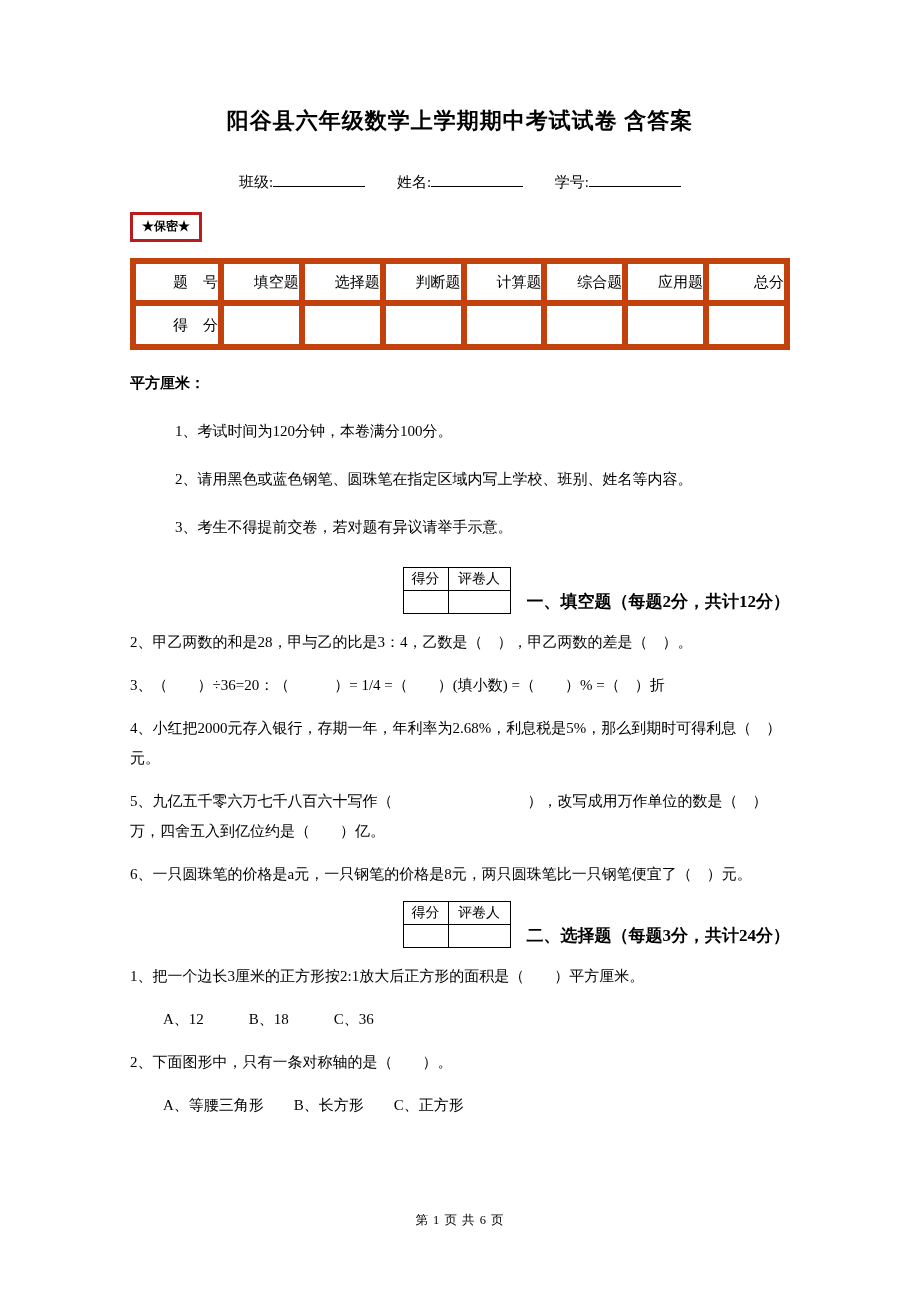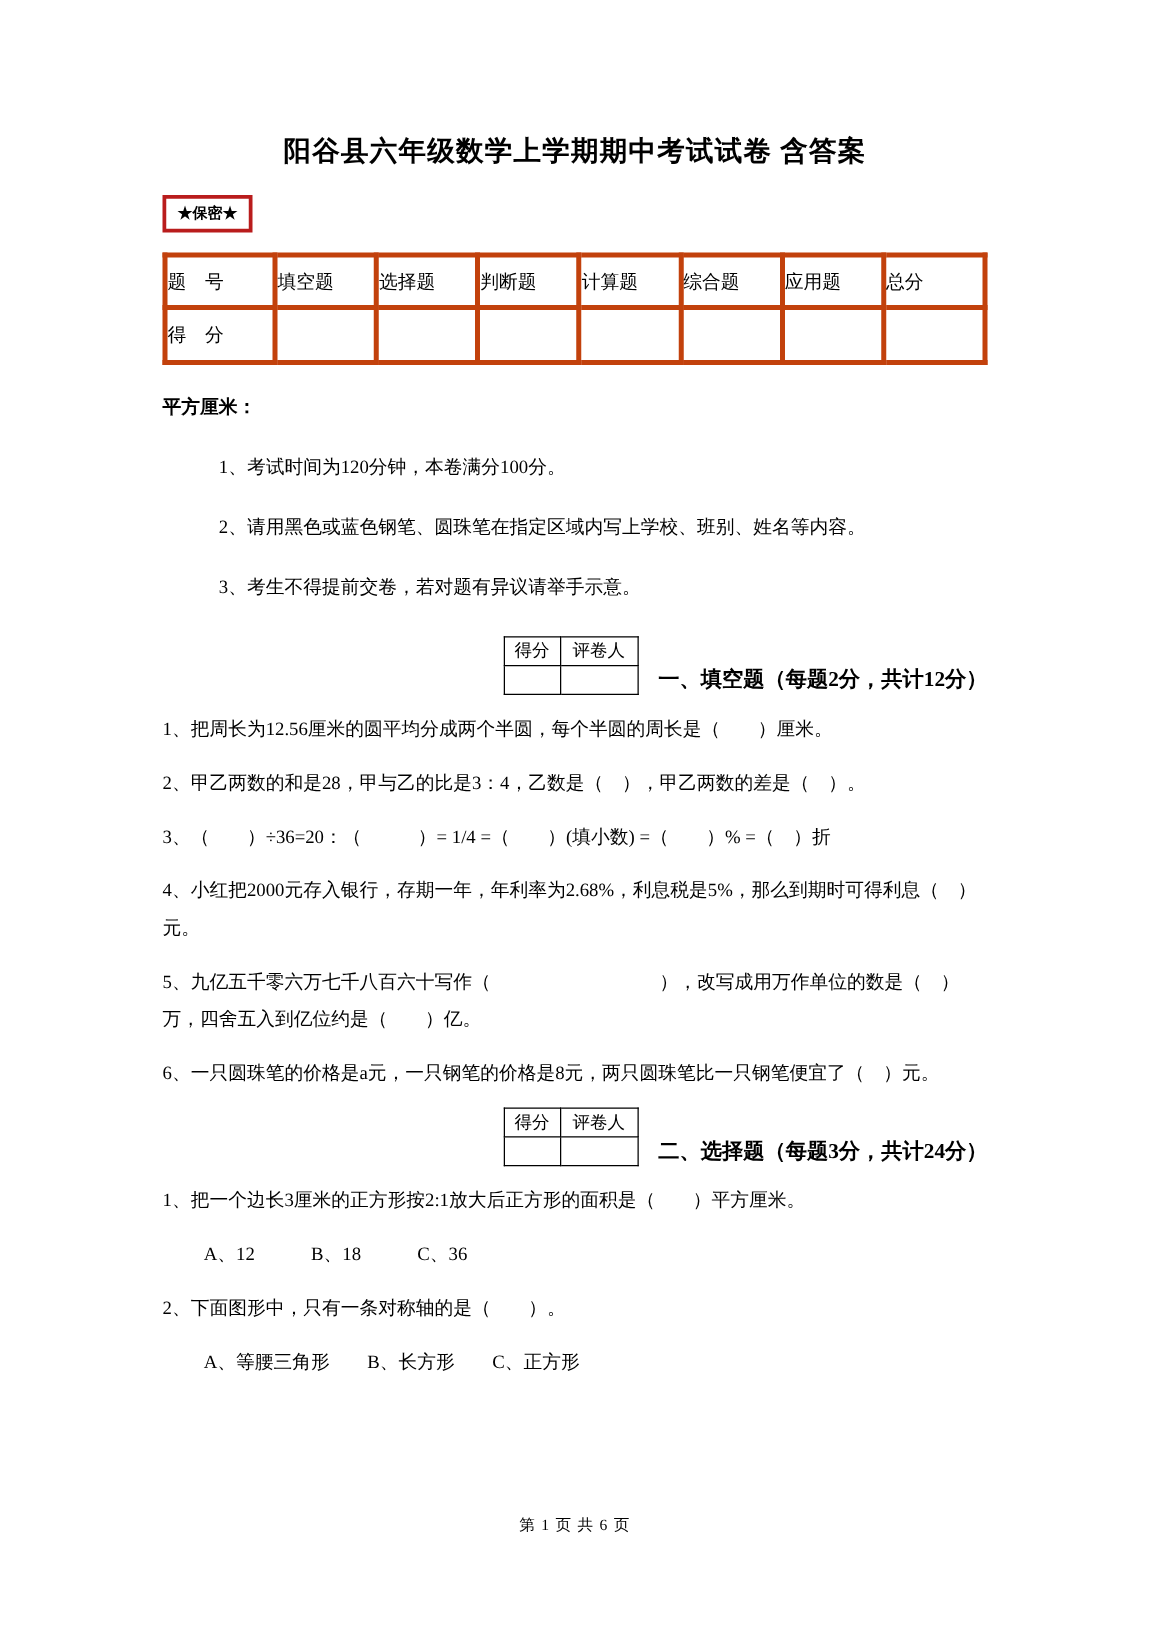--- a/index.html
+++ b/index.html
@@ -45,22 +45,22 @@
   }
 
   table.score {
     margin-top:16px;
     border-collapse:collapse;
     width:660px;
     font-size:15px;
     table-layout:fixed;
   }
   table.score td {
-    border:4px solid #c2410c;
-    text-align:left;
+    border:6px solid #c2410c;
+    text-align:right;
     vertical-align:middle;
   }
   table.score tr.r1 td { height:42px; }
   table.score tr.r2 td { height:44px; }
   table.score td.first { width:88px; }
 
   .notice-title {
     margin-top:24px;
     font-size:15px;
     font-weight:bold;
@@ -119,20 +119,25 @@
     letter-spacing:1px;
   }
 </style>
 </head>
 <body>
 
 <div class="page">
 
   <div class="title">阳谷县六年级数学上学期期中考试试卷 含答案</div>
 
+  <div class="student-line">
+    <span class="student-field"><span>班级:</span><span class="blank"></span></span>
+    <span class="student-field"><span>姓名:</span><span class="blank"></span></span>
+    <span class="student-field"><span>学号:</span><span class="blank"></span></span>
+  </div>
 
   <div class="secrecy">★保密★</div>
 
   <table class="score">
     <tbody>
       <tr class="r1">
         <td class="first">题　号</td>
         <td>填空题</td>
         <td>选择题</td>
         <td>判断题</td>
@@ -169,21 +174,20 @@
         <tr>
           <td class="c1"></td>
           <td class="c2"></td>
         </tr>
       </tbody>
     </table>
     <div class="section-heading">一、填空题（每题2分，共计12分）</div>
   </div>
 
   <div class="questions">
-    <div class="question">1、把周长为12.56厘米的圆平均分成两个半圆，每个半圆的周长是（　　）厘米。</div>
     <div class="question">2、甲乙两数的和是28，甲与乙的比是3：4，乙数是（　），甲乙两数的差是（　）。</div>
     <div class="question">3、（　　）÷36=20：（　　　）= 1/4 =（　　）(填小数) =（　　）% =（　）折</div>
     <div class="question">4、小红把2000元存入银行，存期一年，年利率为2.68%，利息税是5%，那么到期时可得利息（　）元。</div>
     <div class="question">5、九亿五千零六万七千八百六十写作（　　　　　　　　　），改写成用万作单位的数是（　）万，四舍五入到亿位约是（　　）亿。</div>
     <div class="question">6、一只圆珠笔的价格是a元，一只钢笔的价格是8元，两只圆珠笔比一只钢笔便宜了（　）元。</div>
   </div>
 
   <div class="grader-row" style="margin-top:12px;">
     <table class="grader">
       <tbody>

